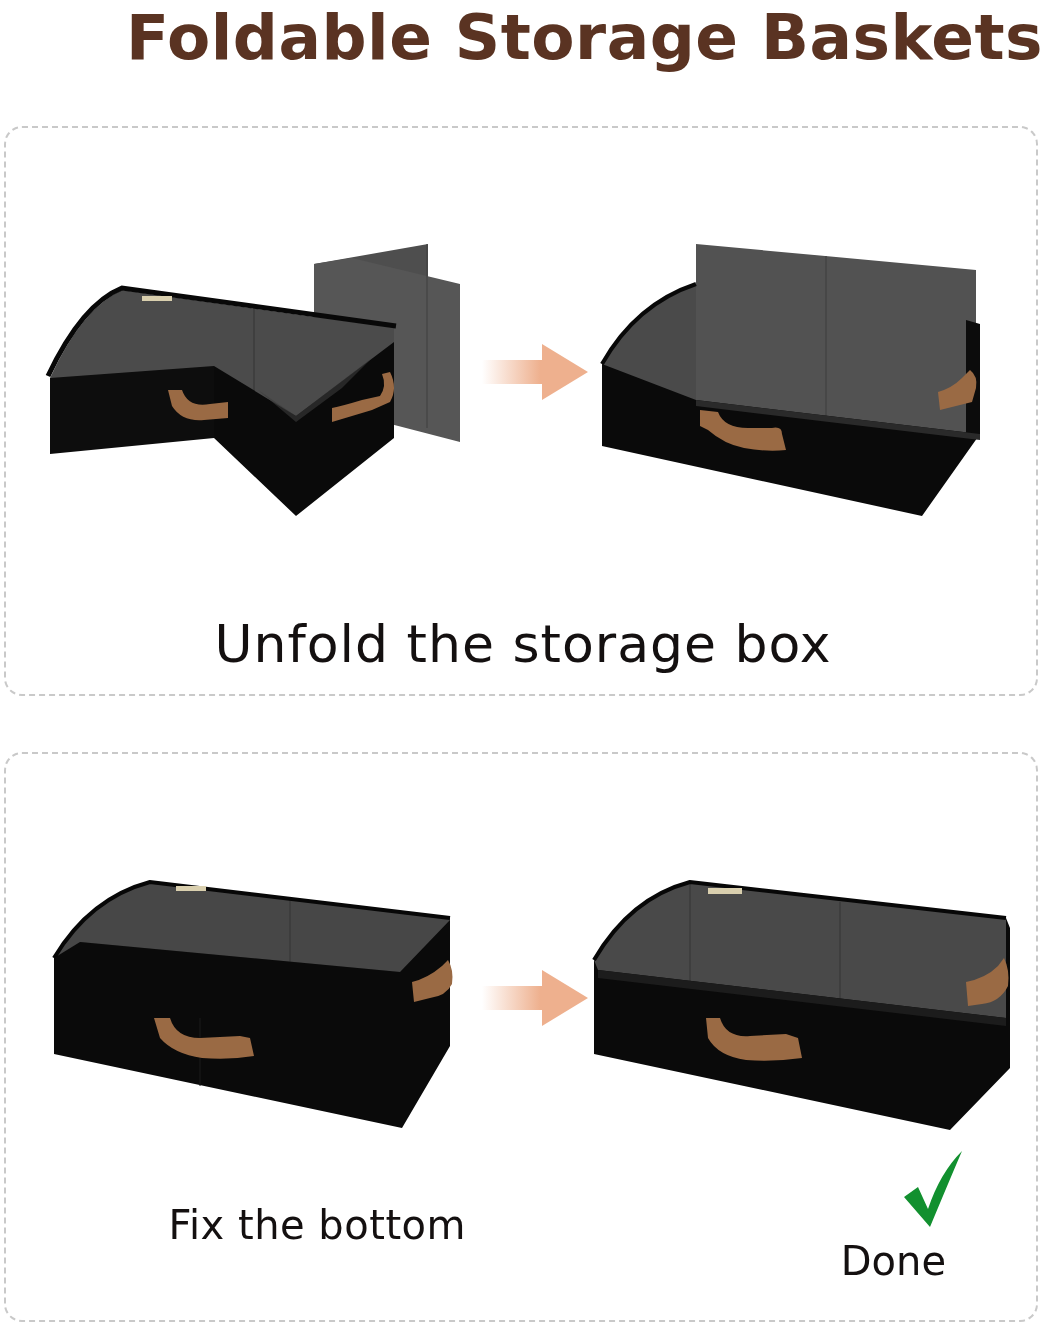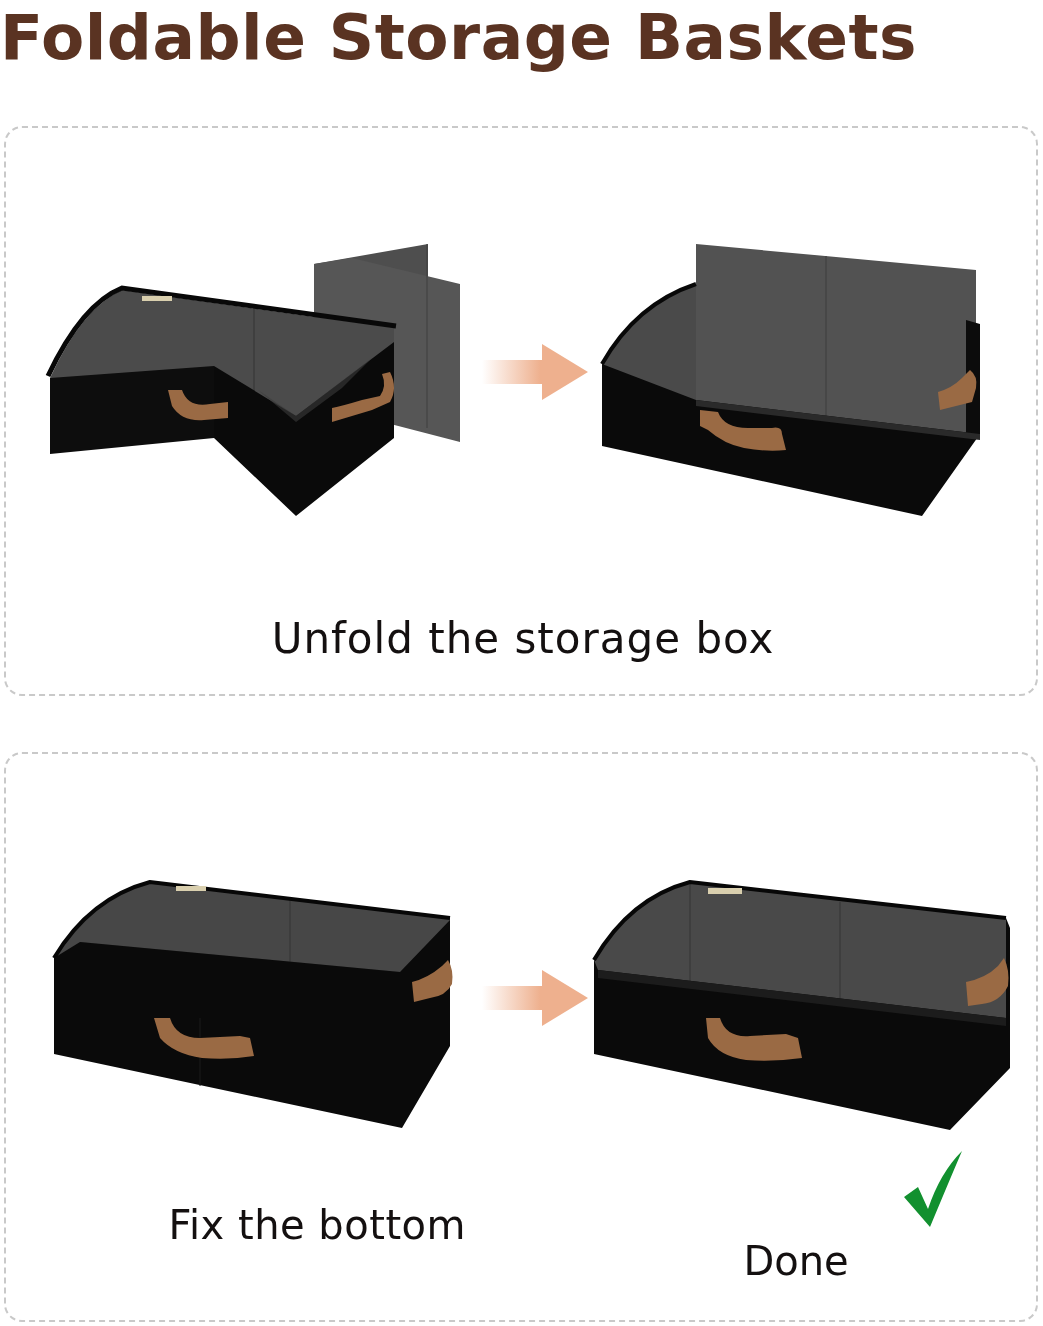--- a/index.html
+++ b/index.html
@@ -1,36 +1,36 @@
 <!DOCTYPE html>
 <html><head>
 <meta charset="utf-8">
 <style>
   html, body { margin: 0; padding: 0; background: #ffffff; }
   body { width: 1043px; height: 1326px; position: relative; overflow: hidden; font-family: "DejaVu Sans", sans-serif; }
   .title {
     position: absolute; left: 0; top: 0; width: 1043px; height: 80px;
-    text-align: left; color: #5a3322; font-weight: bold;
+    text-align: right; color: #5a3322; font-weight: bold;
     font-size: 63px; line-height: 76px; letter-spacing: 0.5px;
     font-family: "DejaVu Sans", sans-serif;
   }
   .panel {
     position: absolute; left: 4px; width: 1034px;
     border: 2px dashed #c9c9c9; border-radius: 18px; box-sizing: border-box;
   }
   .panel-1 { top: 126px; height: 570px; }
   .panel-2 { top: 752px; height: 570px; }
   .illus { position: absolute; }
   .caption {
     position: absolute; color: #141010; font-family: "DejaVu Sans", sans-serif;
     font-weight: normal;
   }
-  .cap-1 { left: 0; width: 1034px; top: 486px; text-align: center; font-size: 42px; letter-spacing: 1px; }
+  .cap-1 { left: 0; width: 1034px; top: 486px; text-align: center; font-size: 52px; letter-spacing: 1px; }
   .cap-2 { left: 40px; width: 420px; top: 446px; text-align: right; font-size: 40px; line-height: 50px; letter-spacing: 0.5px; }
-  .cap-3 { left: 640px; width: 300px; top: 484px; text-align: center; font-size: 40px; }
+  .cap-3 { left: 640px; width: 300px; top: 484px; text-align: right; font-size: 40px; }
   .check { position: absolute; left: 896px; top: 395px; }
   .arrow { position: absolute; }
 </style>
 </head>
 <body>
 
 <div class="title">Foldable Storage Baskets</div>
 
 <div class="panel panel-1">
 

